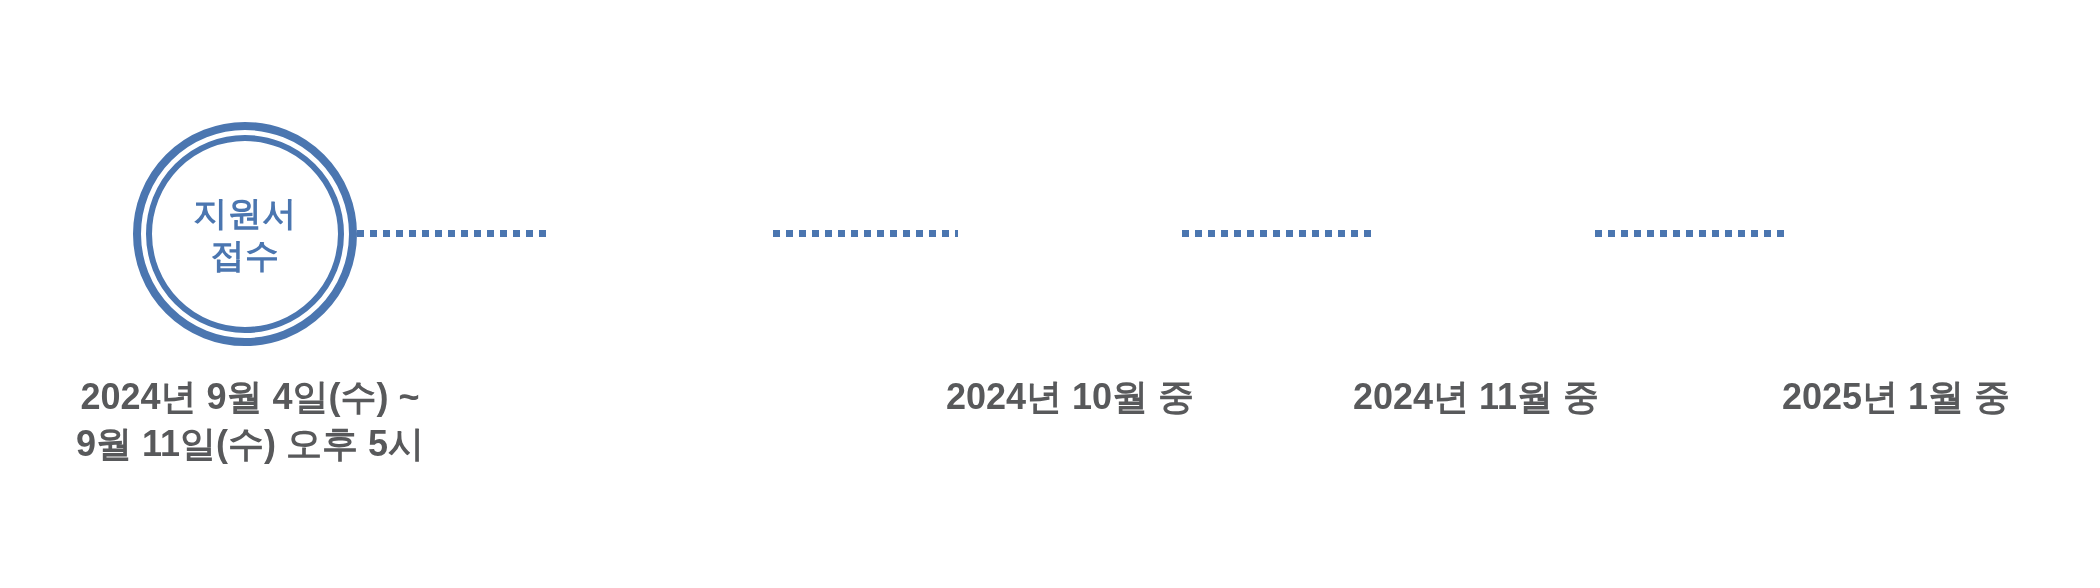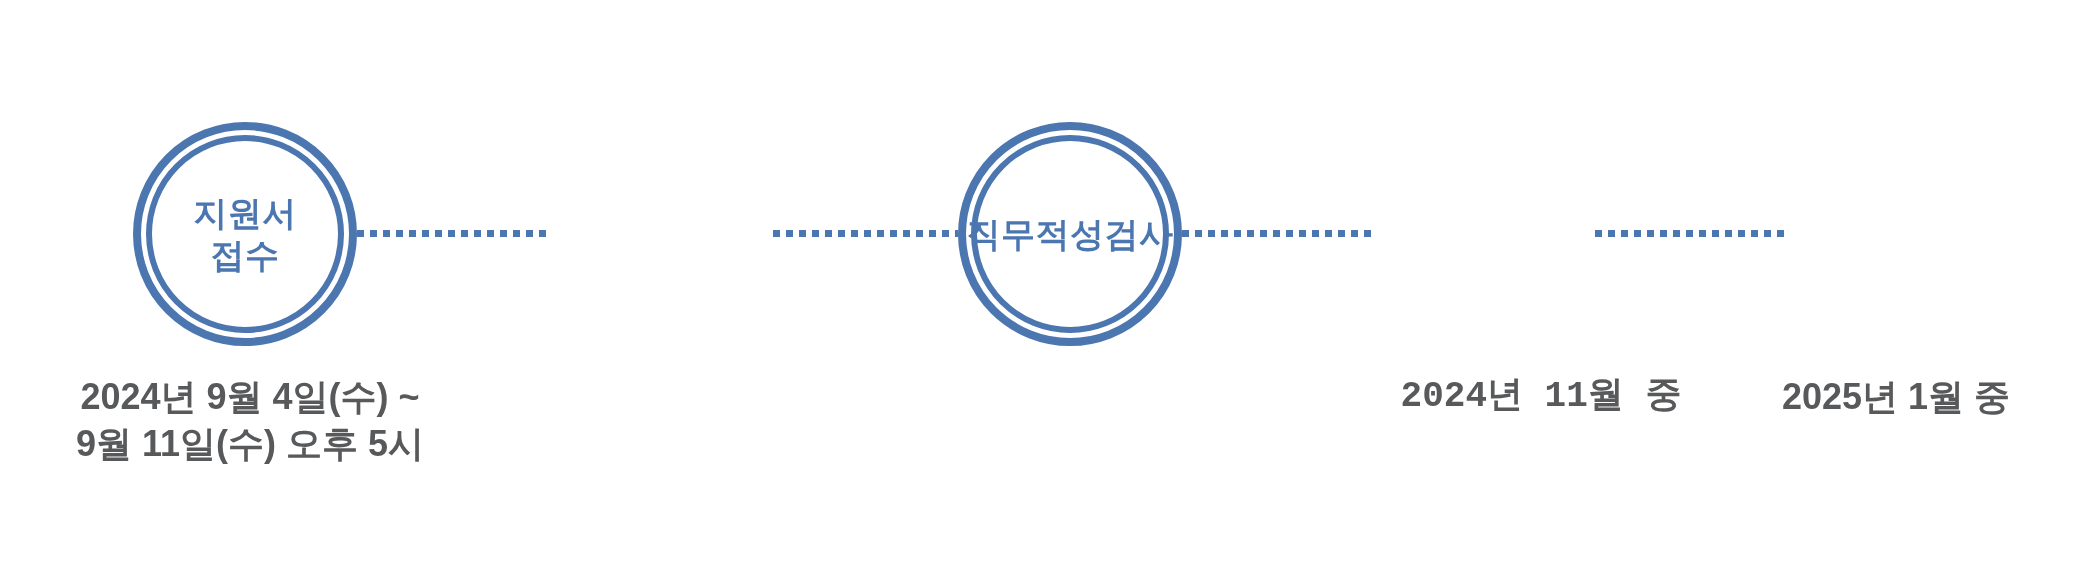--- a/index.html
+++ b/index.html
@@ -74,21 +74,21 @@
   .pos-c2 { left: 549px; }
   .pos-c3 { left: 958px; }
   .pos-c4 { left: 1371px; }
   .pos-c5 { left: 1784px; }
   .pos-conn1 { left: 357px;  width: 192px; }
   .pos-conn2 { left: 773px;  width: 185px; }
   .pos-conn3 { left: 1182px; width: 189px; }
   .pos-conn4 { left: 1595px; width: 189px; }
   .pos-d1 { left: -70px; }
   .pos-d3 { left: 750px; }
-  .pos-d4 { left: 1221px; font-family: Liberation Mono, monospace; }
+  .pos-d4 { left: 1156px; }
   .pos-d5 { left: 1576px; }
 </style>
 </head>
 <body>
 
 <div class="canvas">
 
   <div class="circle-outer pos-c1">
     <div class="circle-ring">
       <div class="step-label">지원서
@@ -96,25 +96,21 @@
     </div>
   </div>
   <div class="step-date pos-d1">2024년 9월 4일(수) ~
 9월 11일(수) 오후 5시</div>
 
   <div class="connector pos-conn1"></div>
 
 
   <div class="connector pos-conn2"></div>
 
-  <div class="circle-outer pos-c3">
-    <div class="circle-ring">
-      <div class="step-label">직무적성검사</div>
-    </div>
-  </div>
+  <div class="step-date pos-d3">2024년 10월 중</div>
 
   <div class="connector pos-conn3"></div>
 
   <div class="step-date pos-d4">2024년 11월 중</div>
 
   <div class="connector pos-conn4"></div>
 
   <div class="step-date pos-d5">2025년 1월 중</div>
 
 </div>

